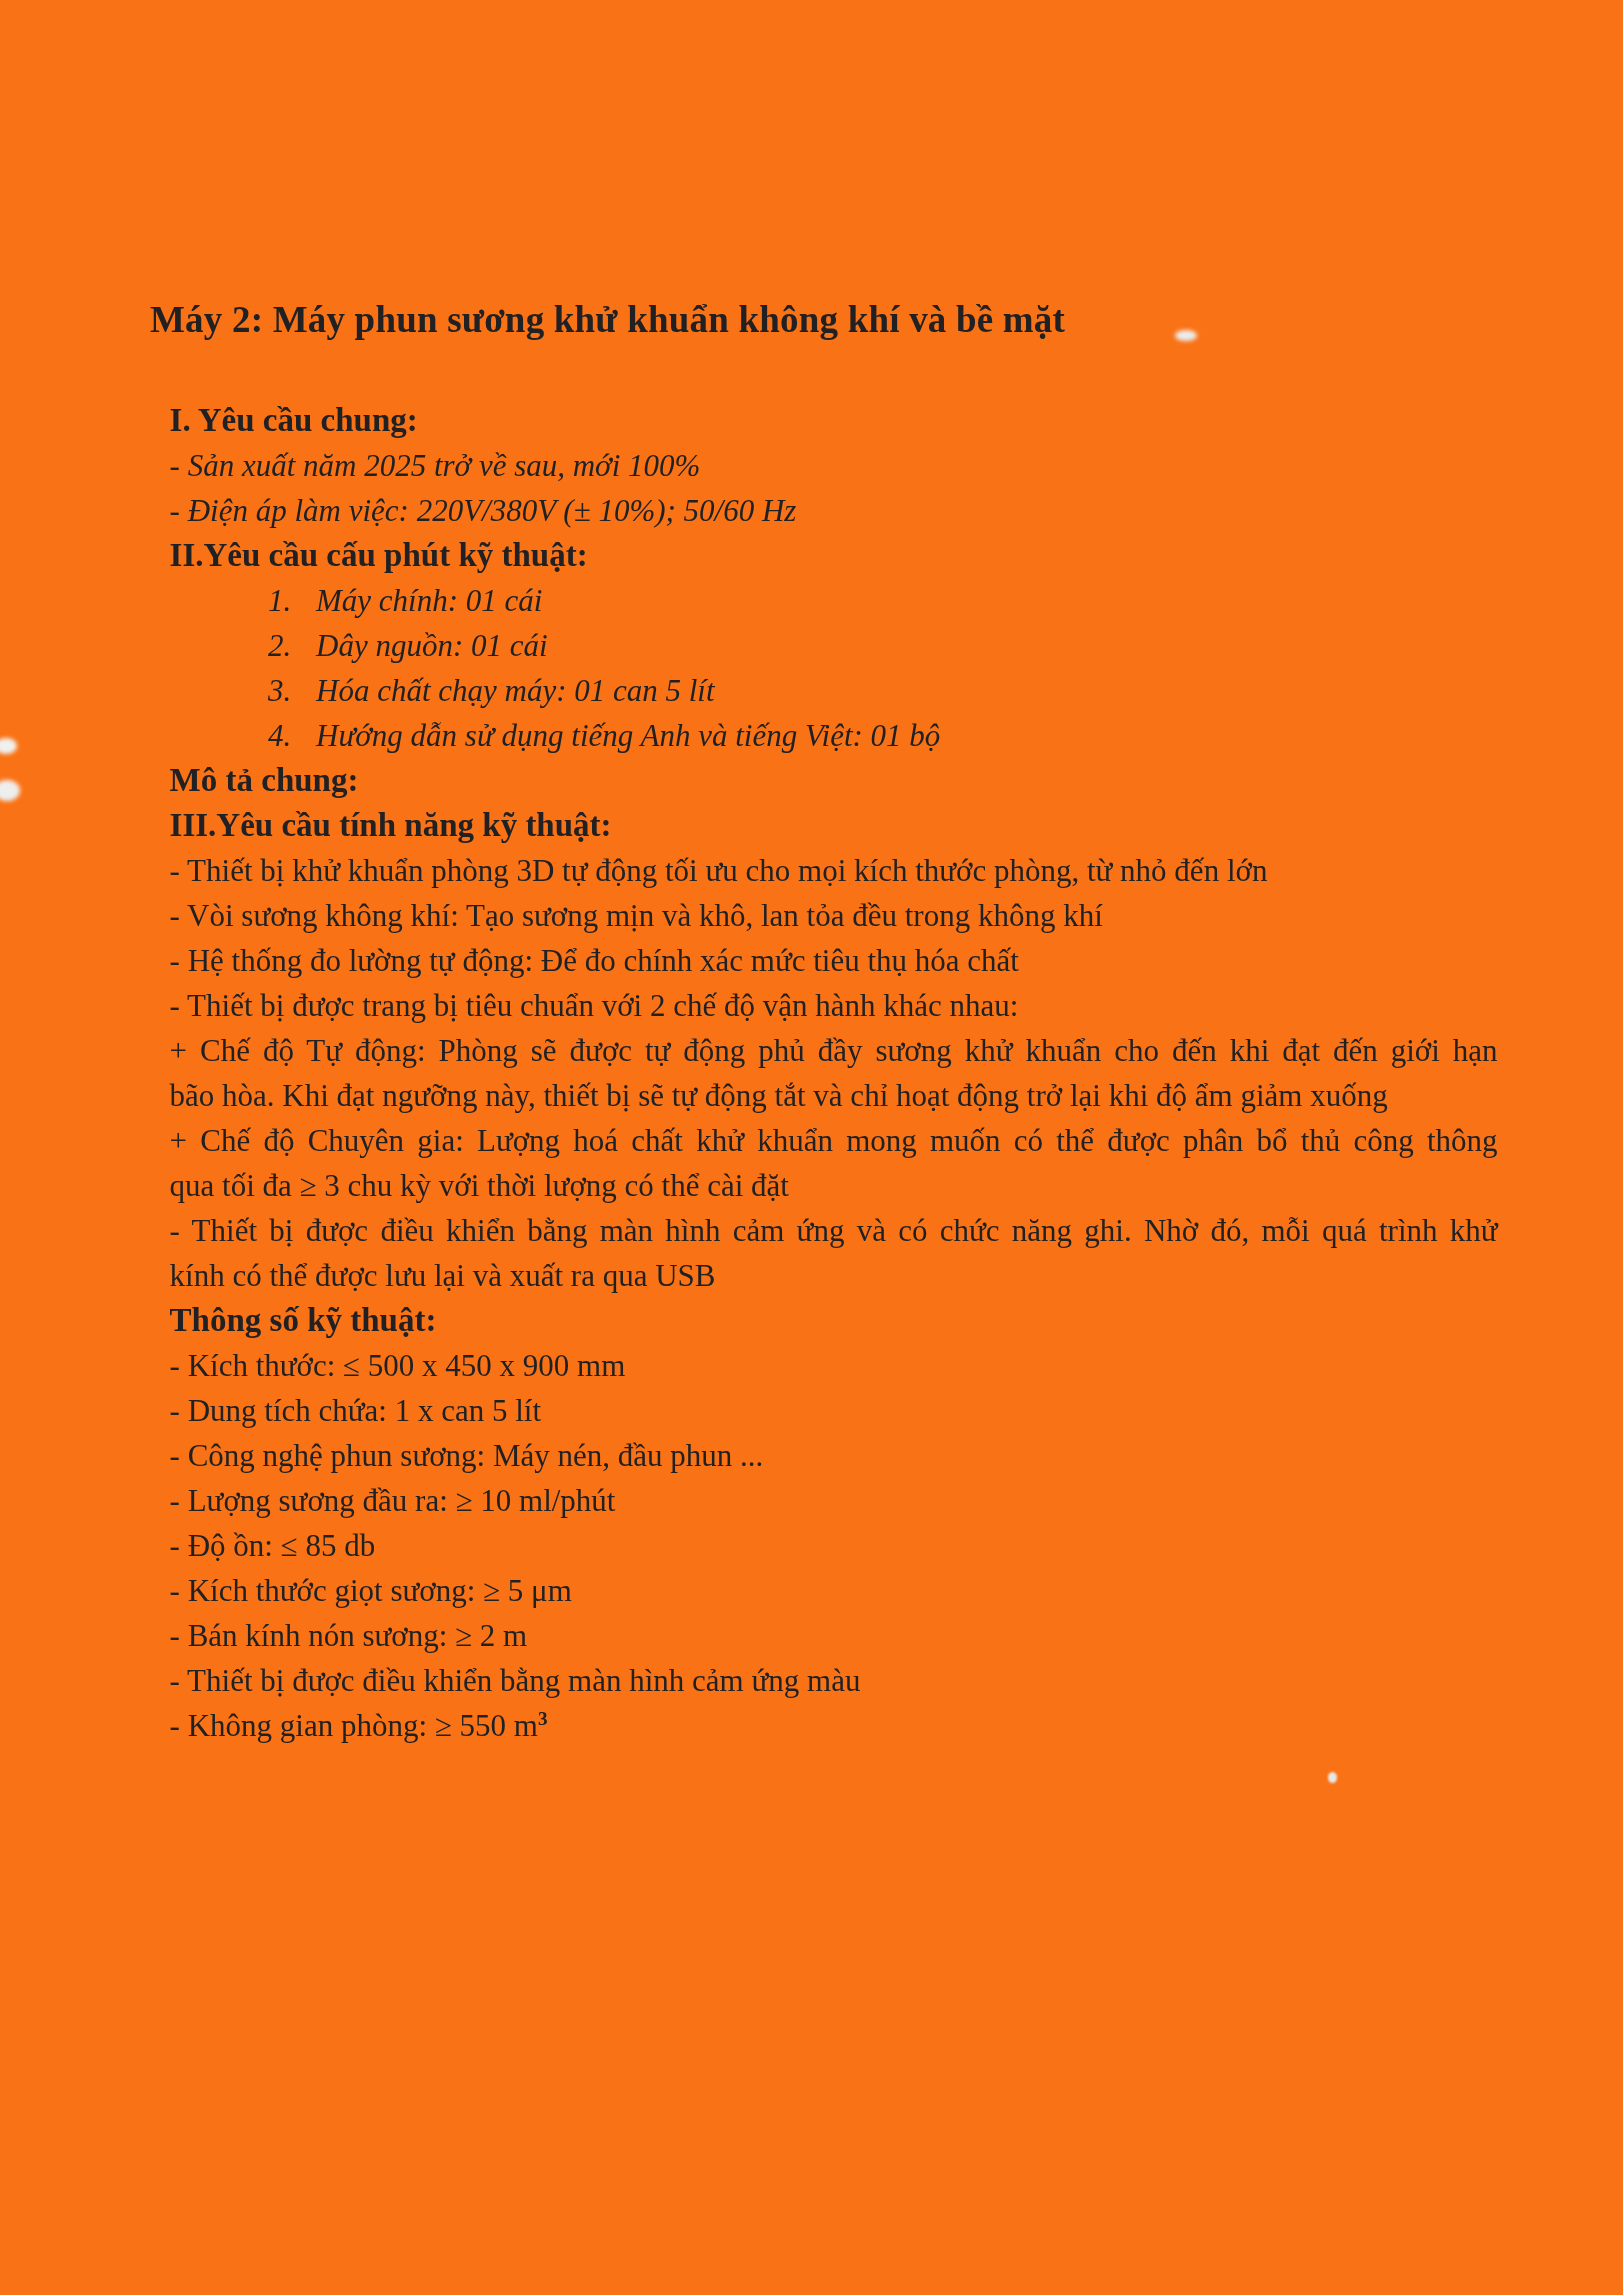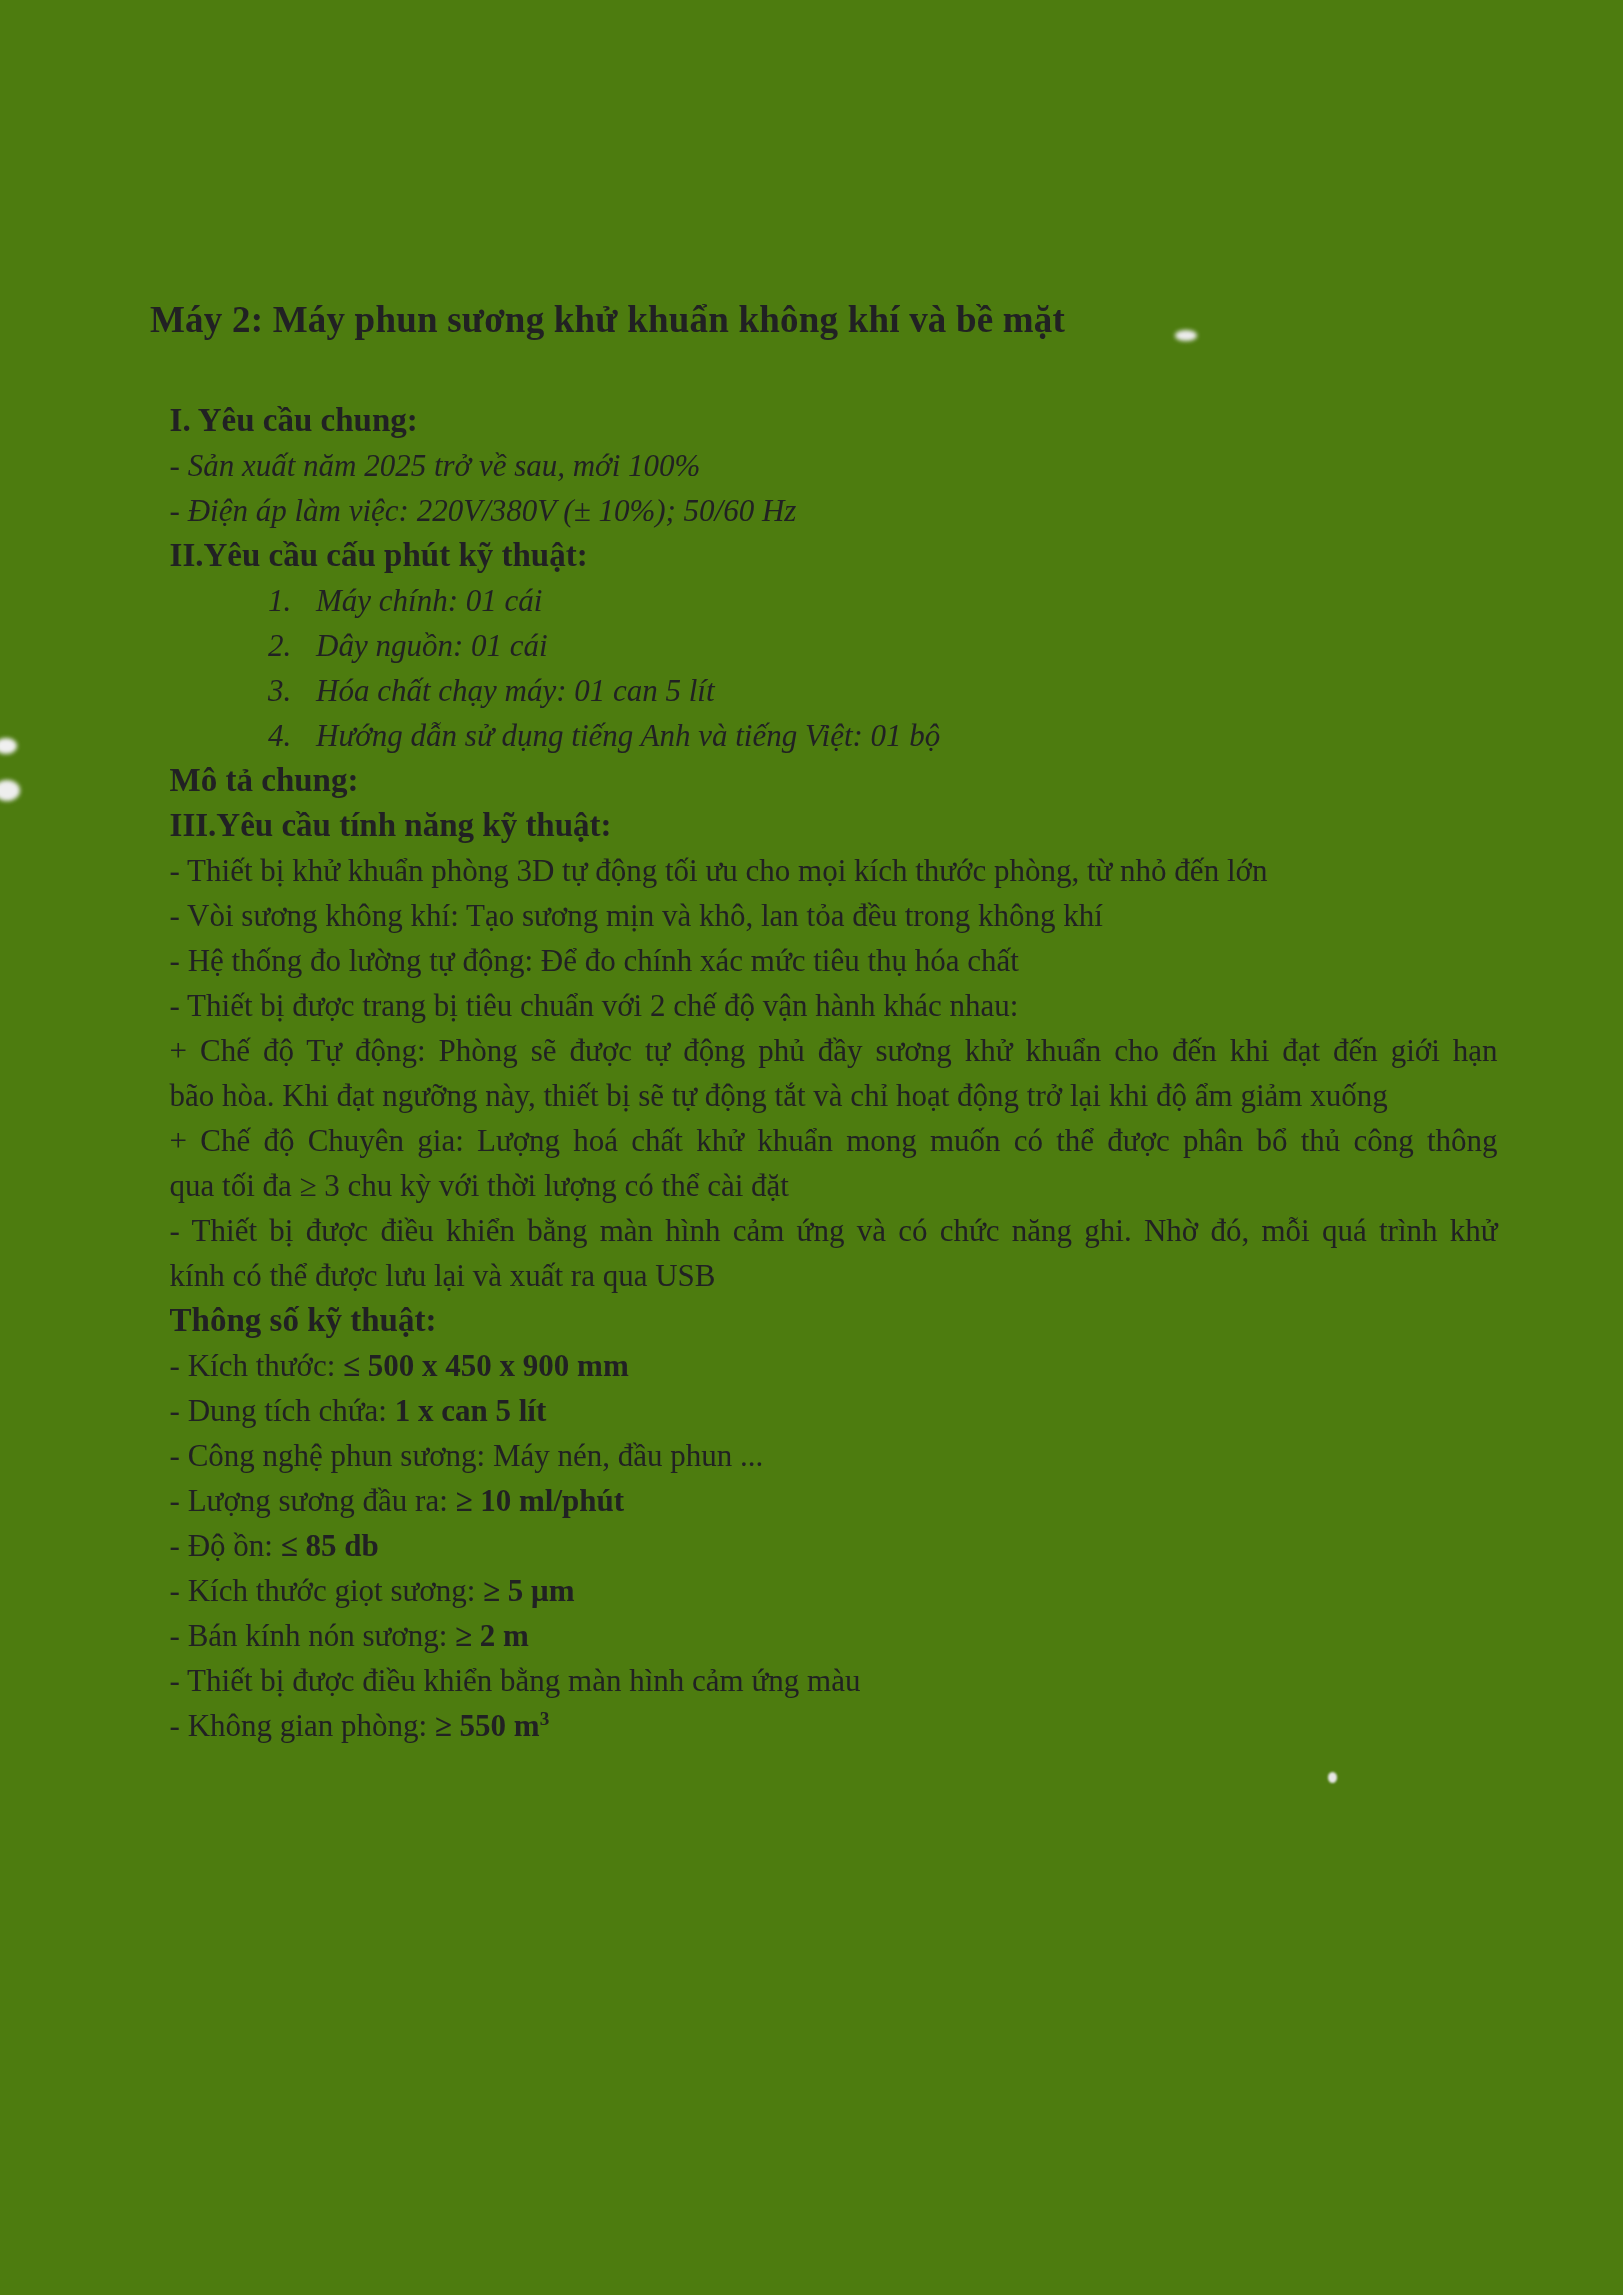--- a/index.html
+++ b/index.html
@@ -5,21 +5,21 @@
   html, body { margin: 0; padding: 0; }
   body {
     width: 1624px; height: 2295px;
     background: #ffffff;
     font-family: "Liberation Serif", "DejaVu Serif", serif;
     color: #212123;
   }
   .sheet {
     position: relative;
     width: 1624px; height: 2295px;
-    background: #4d7c0f;
+    background: #f97316;
     overflow: hidden;
   }
   .doc {
     position: absolute;
     left: 150px; top: 296px;
     width: 1369px;
     font-size: 31px;
     line-height: 45px;
   }
   .title {
@@ -37,21 +37,21 @@
   .nowrap { white-space: nowrap; }
   .heading { font-weight: bold; white-space: nowrap; font-size: 33px; }
   .italic { font-style: italic; }
   .justify {
     white-space: normal;
     text-align: justify;
     text-align-last: justify;
   }
   .numbered { margin-left: 118px; white-space: nowrap; }
   .num { display: inline-block; width: 48px; }
-  .spec-value { font-weight: bold; margin-top: 12px; }
+  .spec-value { font-weight: normal; margin-top: 12px; }
   sup { font-size: 0.62em; vertical-align: super; line-height: 0; font-weight: bold; }
 
   
   .smudge {
     position: absolute;
     border-radius: 50%;
     pointer-events: none;
   }
   .smudge-title   { left: 1175px; top: 330px;  width: 22px; height: 10.5px; background: #ececec; filter: blur(2px); }
   .smudge-bottom  { left: 1328px; top: 1772px; width: 9.2px; height: 10.5px; background: #e7e7e7; filter: blur(1.3px); }

